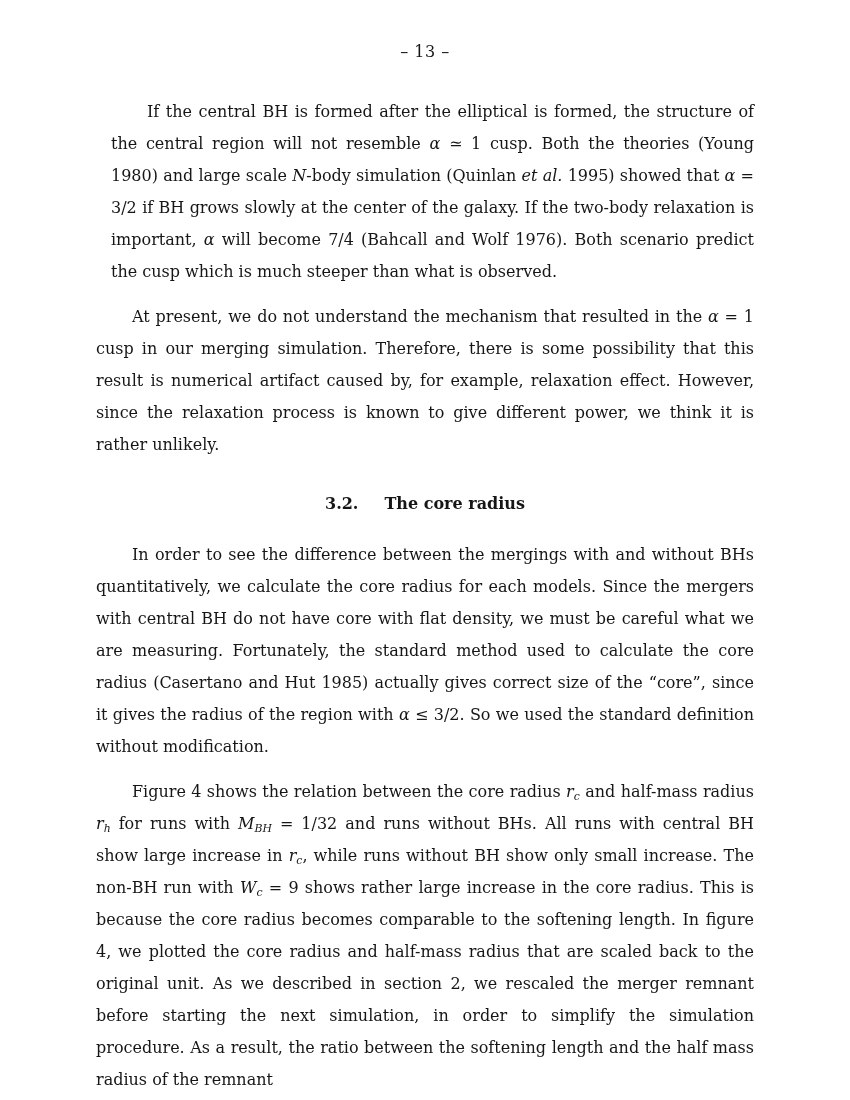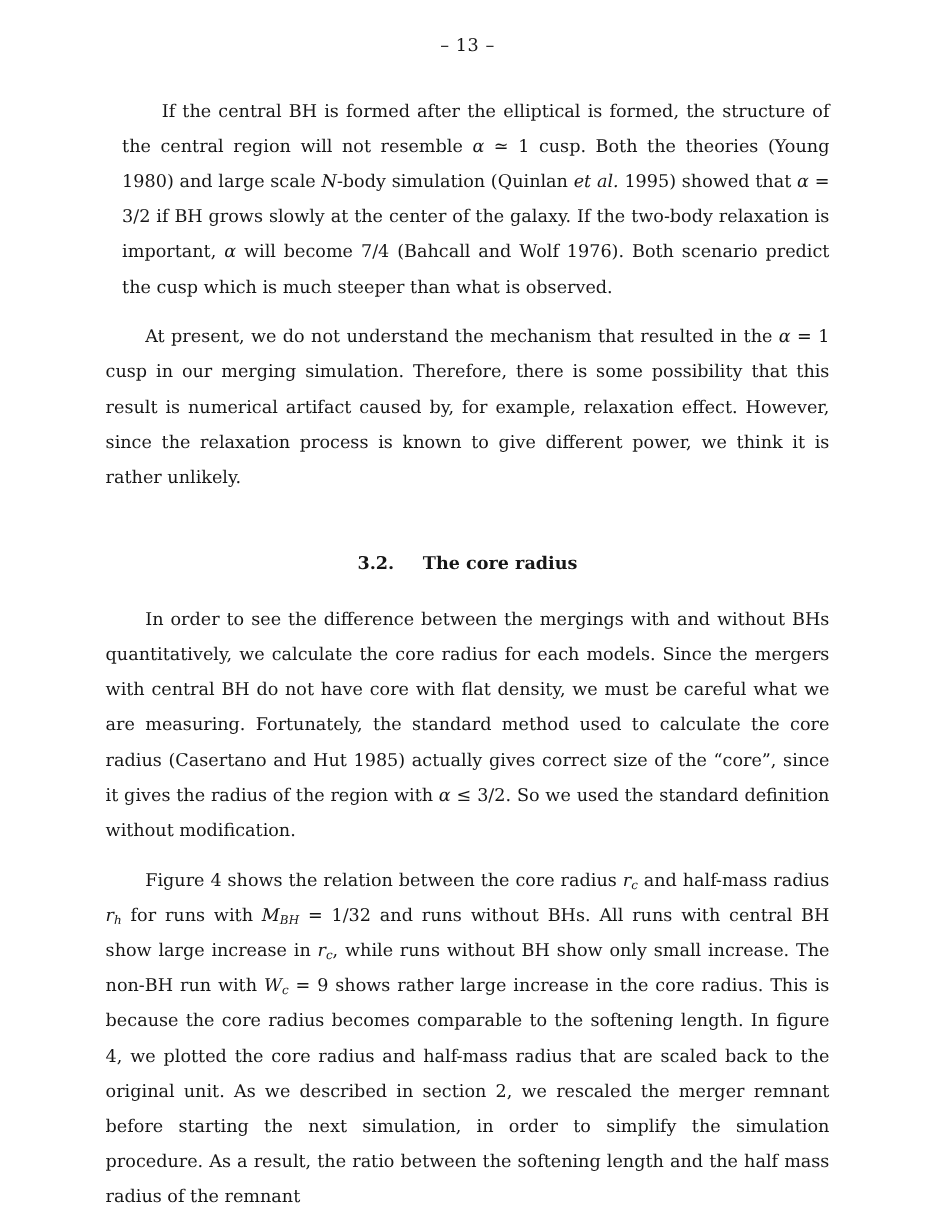--- a/index.html
+++ b/index.html
@@ -11,21 +11,21 @@
     position: relative;
     width: 850px;
     height: 1100px;
     background: #ffffff;
     color: #161616;
     font-family: "DejaVu Serif", "Liberation Serif", serif;
     font-size: 16px;
     overflow: hidden;
   }
   .pagenum {
-    padding-top: 31px;
+    padding-top: 42px;
     text-align: center;
     font-size: 16px;
     letter-spacing: 0.5px;
   }
   .content {
     width: 658px;
     margin: 0 auto;
     text-align: justify;
     line-height: 32px;
   }
@@ -37,21 +37,21 @@
     margin-top: 35px;
     margin-left: 15px;
   }
   .it { font-style: italic; }
   .sb {
     font-size: 0.68em;
     vertical-align: -0.28em;
     line-height: 0;
   }
   .section-heading {
-    margin-top: 46px;
+    margin-top: 27px;
     margin-bottom: 19px;
     text-align: center;
     font-weight: bold;
     text-indent: 0;
     line-height: 32px;
   }
   .section-heading .num {
     margin-right: 26px;
   }
 </style>

